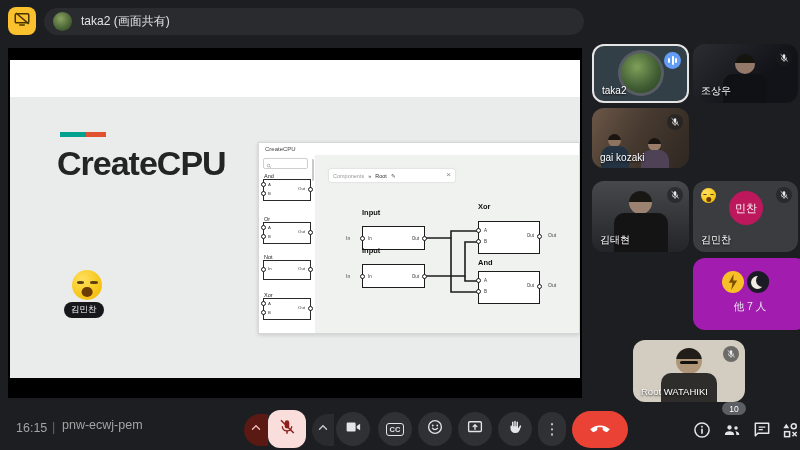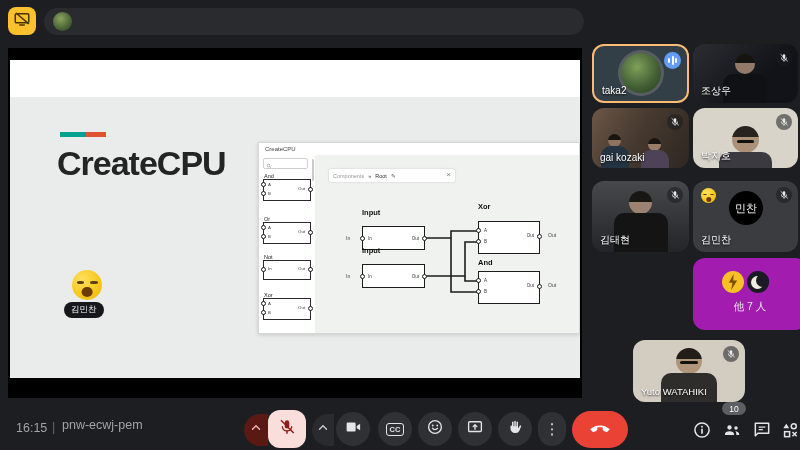--- a/index.html
+++ b/index.html
@@ -97,20 +97,21 @@
     <span>
       <svg width="18" height="18" viewBox="0 0 24 24">
           <rect x="3" y="5" width="18" height="12" rx="1.5" stroke="#4a3500" stroke-width="2" fill="none"></rect>
           <path d="M9 20h6" stroke="#4a3500" stroke-width="2" stroke-linecap="round"></path>
           <path d="M4 4l17 14.5" stroke="#4a3500" stroke-width="2"></path>
         </svg>
     </span>
   </div>
   <div class="abs presenter-chip">
     <span class="chip-avatar"></span>
+    <span class="chip-label">taka2 (画面共有)</span>
   </div>
 
   <div class="abs stage">
     <div class="slide">
       <div class="slide-gray"></div>
       <span class="divider-teal"></span>
       <span class="divider-orange"></span>
       <div class="slide-title">CreateCPU</div>
 
       <div class="appwin">
@@ -226,21 +227,21 @@
 
       <div class="face" style="position:absolute;left:62px;top:210px;width:30px;height:30px">
         <span class="eye l"></span>
         <span class="eye r"></span>
         <span class="mouth"></span>
       </div>
       <div class="reaction-pill" style="left:54px;top:242px">김민찬</div>
     </div>
   </div>
 
-  <div class="tile" style="left:592px;top:44px;width:97px;height:59px;background:#333f47;border:2px solid #fdba74;box-sizing:border-box">
+  <div class="tile" style="left:592px;top:44px;width:97px;height:59px;background:#333f47;border:2px solid #e5e5e5;box-sizing:border-box">
     <span style="position:absolute;left:24px;top:4px;width:46px;height:46px;border-radius:50%;background:#585d63"></span>
     <span style="position:absolute;left:27px;top:7px;width:40px;height:40px;border-radius:50%;background:radial-gradient(circle at 40% 35%,#7fa05a,#3f5c33 60%,#28401f)"></span>
     <span class="speak-ind">
       <i style="height:5px"></i>
         <i style="height:9px"></i>
         <i style="height:5px"></i>
     </span>
     <span class="tn">taka2</span>
   </div>
 
@@ -265,49 +266,36 @@
     <span class="mic-off">
         <svg viewBox="0 0 24 24">
           <path fill="currentColor" d="M12 14a3 3 0 0 0 3-3V6a3 3 0 0 0-6 0v5a3 3 0 0 0 3 3z"></path>
           <path fill="currentColor" d="M17.3 11a5.3 5.3 0 0 1-10.6 0H4.9a7.1 7.1 0 0 0 6.1 7v3h2v-3a7.1 7.1 0 0 0 6.1-7h-1.8z"></path>
           <path stroke="currentColor" stroke-width="2" d="M4 3l17 17"></path>
         </svg>
       </span>
     <span class="tn">조상우</span>
   </div>
 
-  <div class="tile" style="left:693px;top:108px;width:105px;height:60px;background:#d8d4ca">
-    <span class="head" style="left:39px;top:18px;width:27px;height:27px;background:linear-gradient(to bottom,#28231e 42%,#ab9178 42%)"></span>
-    <span class="glasses" style="left:44px;top:32px;width:17px"></span>
-    <span class="bod" style="left:26px;top:44px;width:53px;height:16px;background:#3a3a40"></span>
-    <span class="mic-off">
-        <svg viewBox="0 0 24 24">
-          <path fill="currentColor" d="M12 14a3 3 0 0 0 3-3V6a3 3 0 0 0-6 0v5a3 3 0 0 0 3 3z"></path>
-          <path fill="currentColor" d="M17.3 11a5.3 5.3 0 0 1-10.6 0H4.9a7.1 7.1 0 0 0 6.1 7v3h2v-3a7.1 7.1 0 0 0 6.1-7h-1.8z"></path>
-          <path stroke="currentColor" stroke-width="2" d="M4 3l17 17"></path>
-        </svg>
-      </span>
-    <span class="tn" style="color:#fdfdfd">박지호</span>
-  </div>
 
   <div class="tile" style="left:592px;top:181px;width:97px;height:71px;background:linear-gradient(#46484b,#232528)">
     <span class="head" style="left:37px;top:10px;width:23px;height:23px;background:linear-gradient(to bottom,#191713 46%,#9c8270 46%)"></span>
     <span class="bod" style="left:22px;top:32px;width:54px;height:39px;background:#141414"></span>
     <span class="mic-off">
         <svg viewBox="0 0 24 24">
           <path fill="currentColor" d="M12 14a3 3 0 0 0 3-3V6a3 3 0 0 0-6 0v5a3 3 0 0 0 3 3z"></path>
           <path fill="currentColor" d="M17.3 11a5.3 5.3 0 0 1-10.6 0H4.9a7.1 7.1 0 0 0 6.1 7v3h2v-3a7.1 7.1 0 0 0 6.1-7h-1.8z"></path>
           <path stroke="currentColor" stroke-width="2" d="M4 3l17 17"></path>
         </svg>
       </span>
     <span class="tn">김태현</span>
   </div>
 
   <div class="tile" style="left:693px;top:181px;width:105px;height:71px;background:#3a3c40">
-    <span style="position:absolute;left:36px;top:10px;width:34px;height:34px;border-radius:50%;background:#000000;display:flex;align-items:center;justify-content:center;font-size:11px;color:#fff">민찬</span>
+    <span style="position:absolute;left:36px;top:10px;width:34px;height:34px;border-radius:50%;background:#be185d;display:flex;align-items:center;justify-content:center;font-size:11px;color:#fff">민찬</span>
     <span class="face" style="position:absolute;left:8px;top:7px;width:15px;height:15px">
       <span class="eye l"></span>
       <span class="eye r"></span>
       <span class="mouth"></span>
     </span>
     <span class="mic-off">
         <svg viewBox="0 0 24 24">
           <path fill="currentColor" d="M12 14a3 3 0 0 0 3-3V6a3 3 0 0 0-6 0v5a3 3 0 0 0 3 3z"></path>
           <path fill="currentColor" d="M17.3 11a5.3 5.3 0 0 1-10.6 0H4.9a7.1 7.1 0 0 0 6.1 7v3h2v-3a7.1 7.1 0 0 0 6.1-7h-1.8z"></path>
           <path stroke="currentColor" stroke-width="2" d="M4 3l17 17"></path>
@@ -332,21 +320,21 @@
     <span class="head" style="left:43px;top:8px;width:26px;height:26px;background:linear-gradient(to bottom,#211d18 44%,#b09678 44%)"></span>
     <span class="glasses" style="left:47px;top:21px;width:18px"></span>
     <span class="bod" style="left:28px;top:33px;width:56px;height:29px;background:#2e2d2b"></span>
     <span class="mic-off">
         <svg viewBox="0 0 24 24">
           <path fill="currentColor" d="M12 14a3 3 0 0 0 3-3V6a3 3 0 0 0-6 0v5a3 3 0 0 0 3 3z"></path>
           <path fill="currentColor" d="M17.3 11a5.3 5.3 0 0 1-10.6 0H4.9a7.1 7.1 0 0 0 6.1 7v3h2v-3a7.1 7.1 0 0 0 6.1-7h-1.8z"></path>
           <path stroke="currentColor" stroke-width="2" d="M4 3l17 17"></path>
         </svg>
       </span>
-    <span class="tn" style="font-size:9.5px">Yuto WATAHIKI</span>
+    <span class="tn" style="font-size:9.5px">Root WATAHIKI</span>
   </div>
 
   <span class="abs bb-text" style="left:16px;top:421px">16:15</span>
   <span class="abs bb-text" style="left:52px;top:420px;color:#5f6368">|</span>
   <span class="abs bb-text" style="left:62px;top:418px">pnw-ecwj-pem</span>
 
   <div class="seg-left" style="left:244px;top:414px;width:24px;height:32px;background:#5a1a13;color:#f2b8b5">
     <span><svg viewBox="0 0 24 24" width="14" height="14">
           <path d="M6 14l6-6 6 6" stroke="currentColor" stroke-width="2.4" fill="none" stroke-linecap="round"></path>
         </svg></span>

